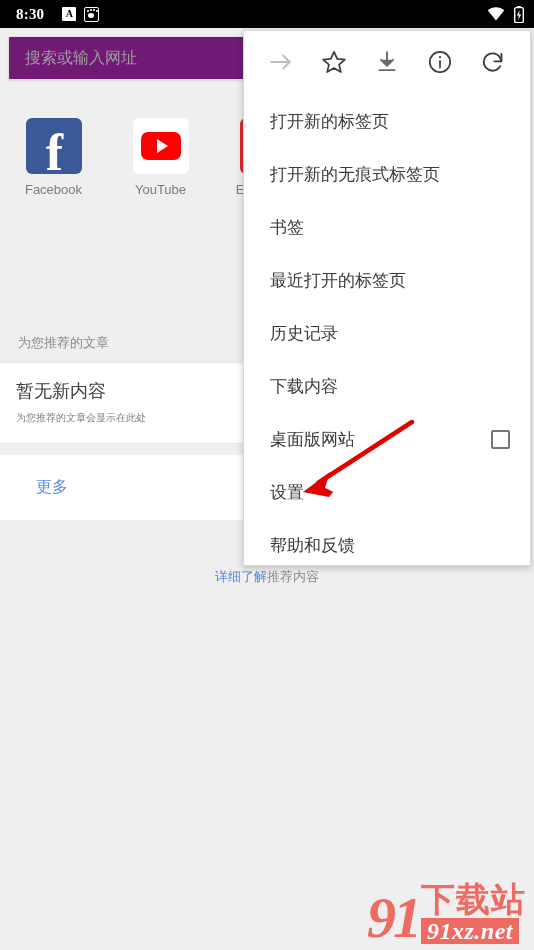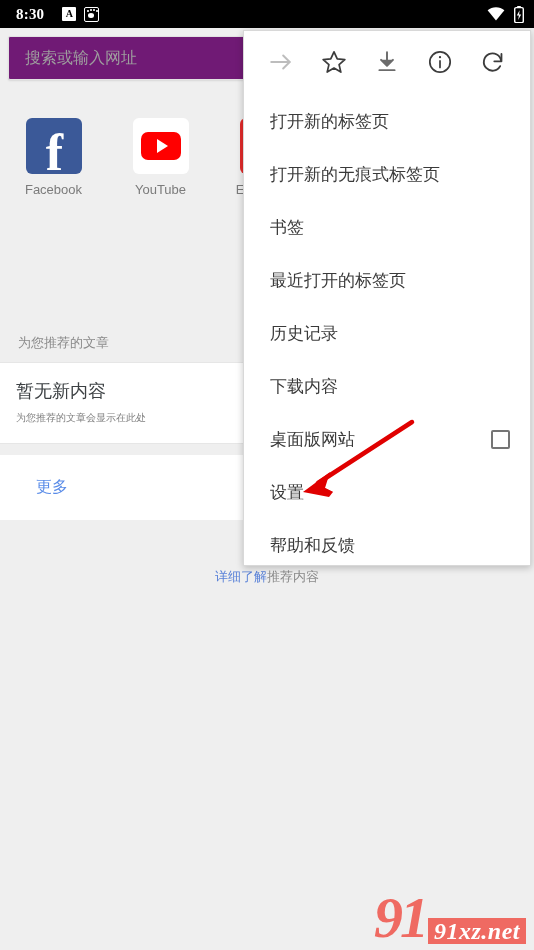--- a/index.html
+++ b/index.html
@@ -486,15 +486,16 @@
       <line x1="412" y1="422" x2="318" y2="483" stroke="#e00000" stroke-width="4.5" stroke-linecap="round"></line>
       <polygon points="303,492 330,472 325,488 333,492" fill="#e00000"></polygon>
       <polygon points="303,492 325,488 333,492 329,497" fill="#e00000"></polygon>
     </g>
   </svg>
 </div>
 
 <div class="watermark">
   <span class="wm-91">91</span>
   <span class="wm-right">
+    <span class="wm-cn">下载站</span>
     <span class="wm-url">91xz.net</span>
   </span>
 </div>
 
 </body></html>

